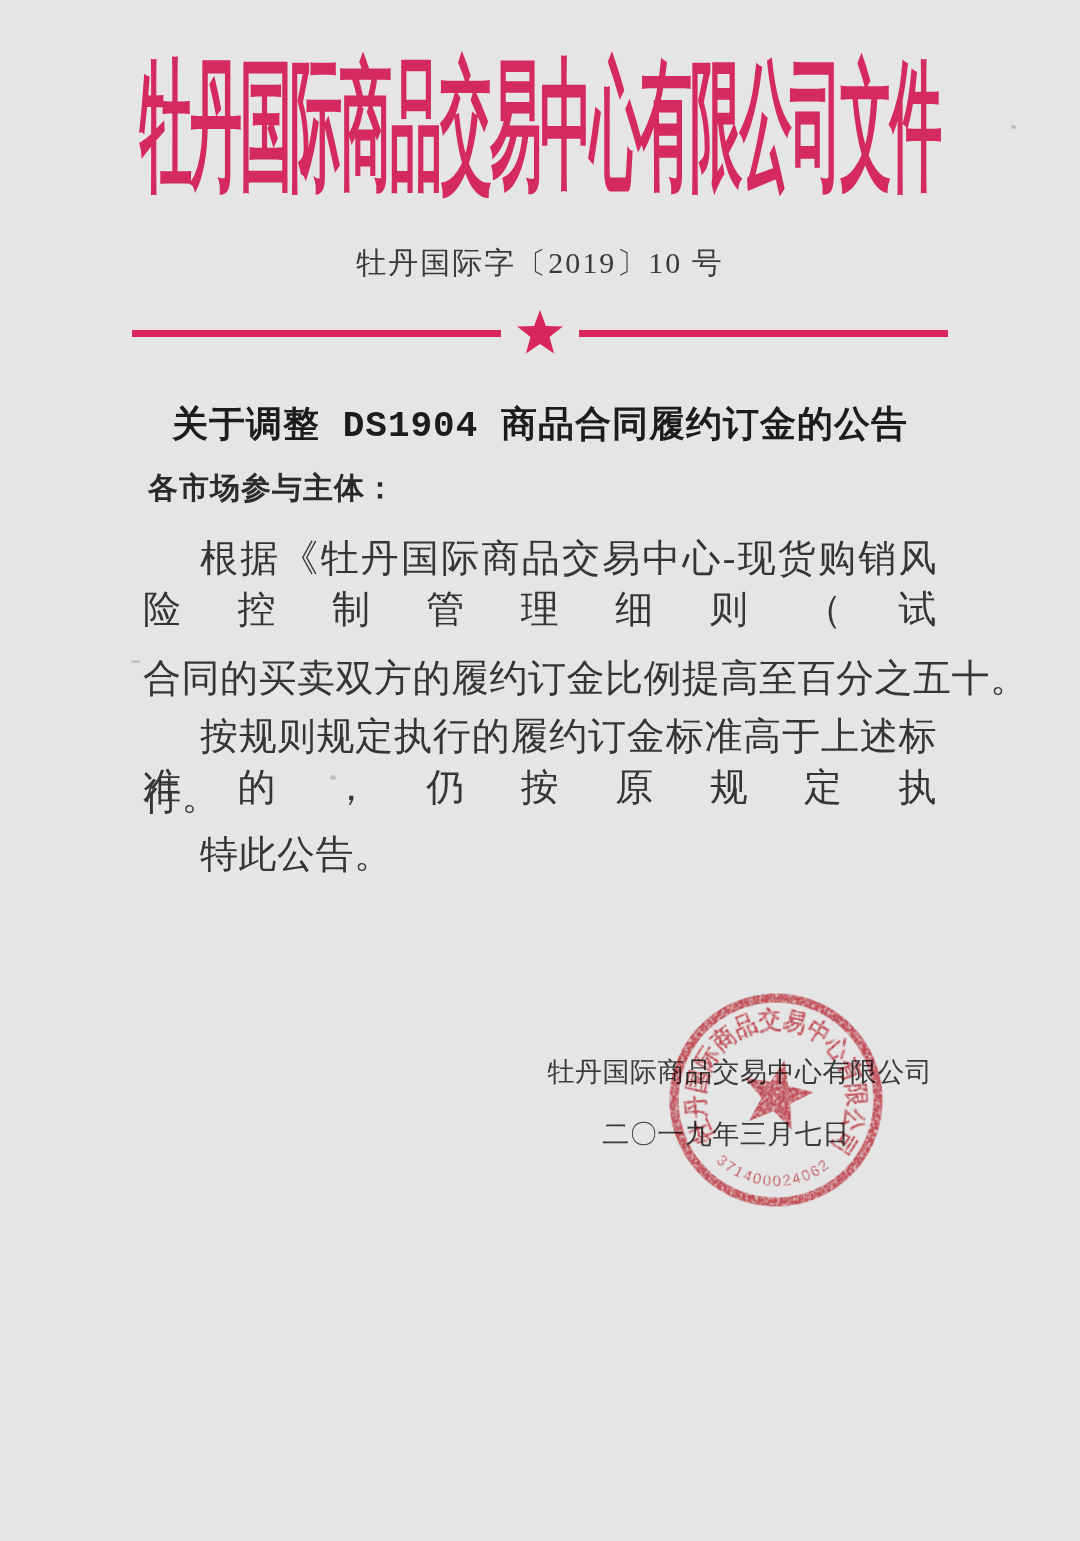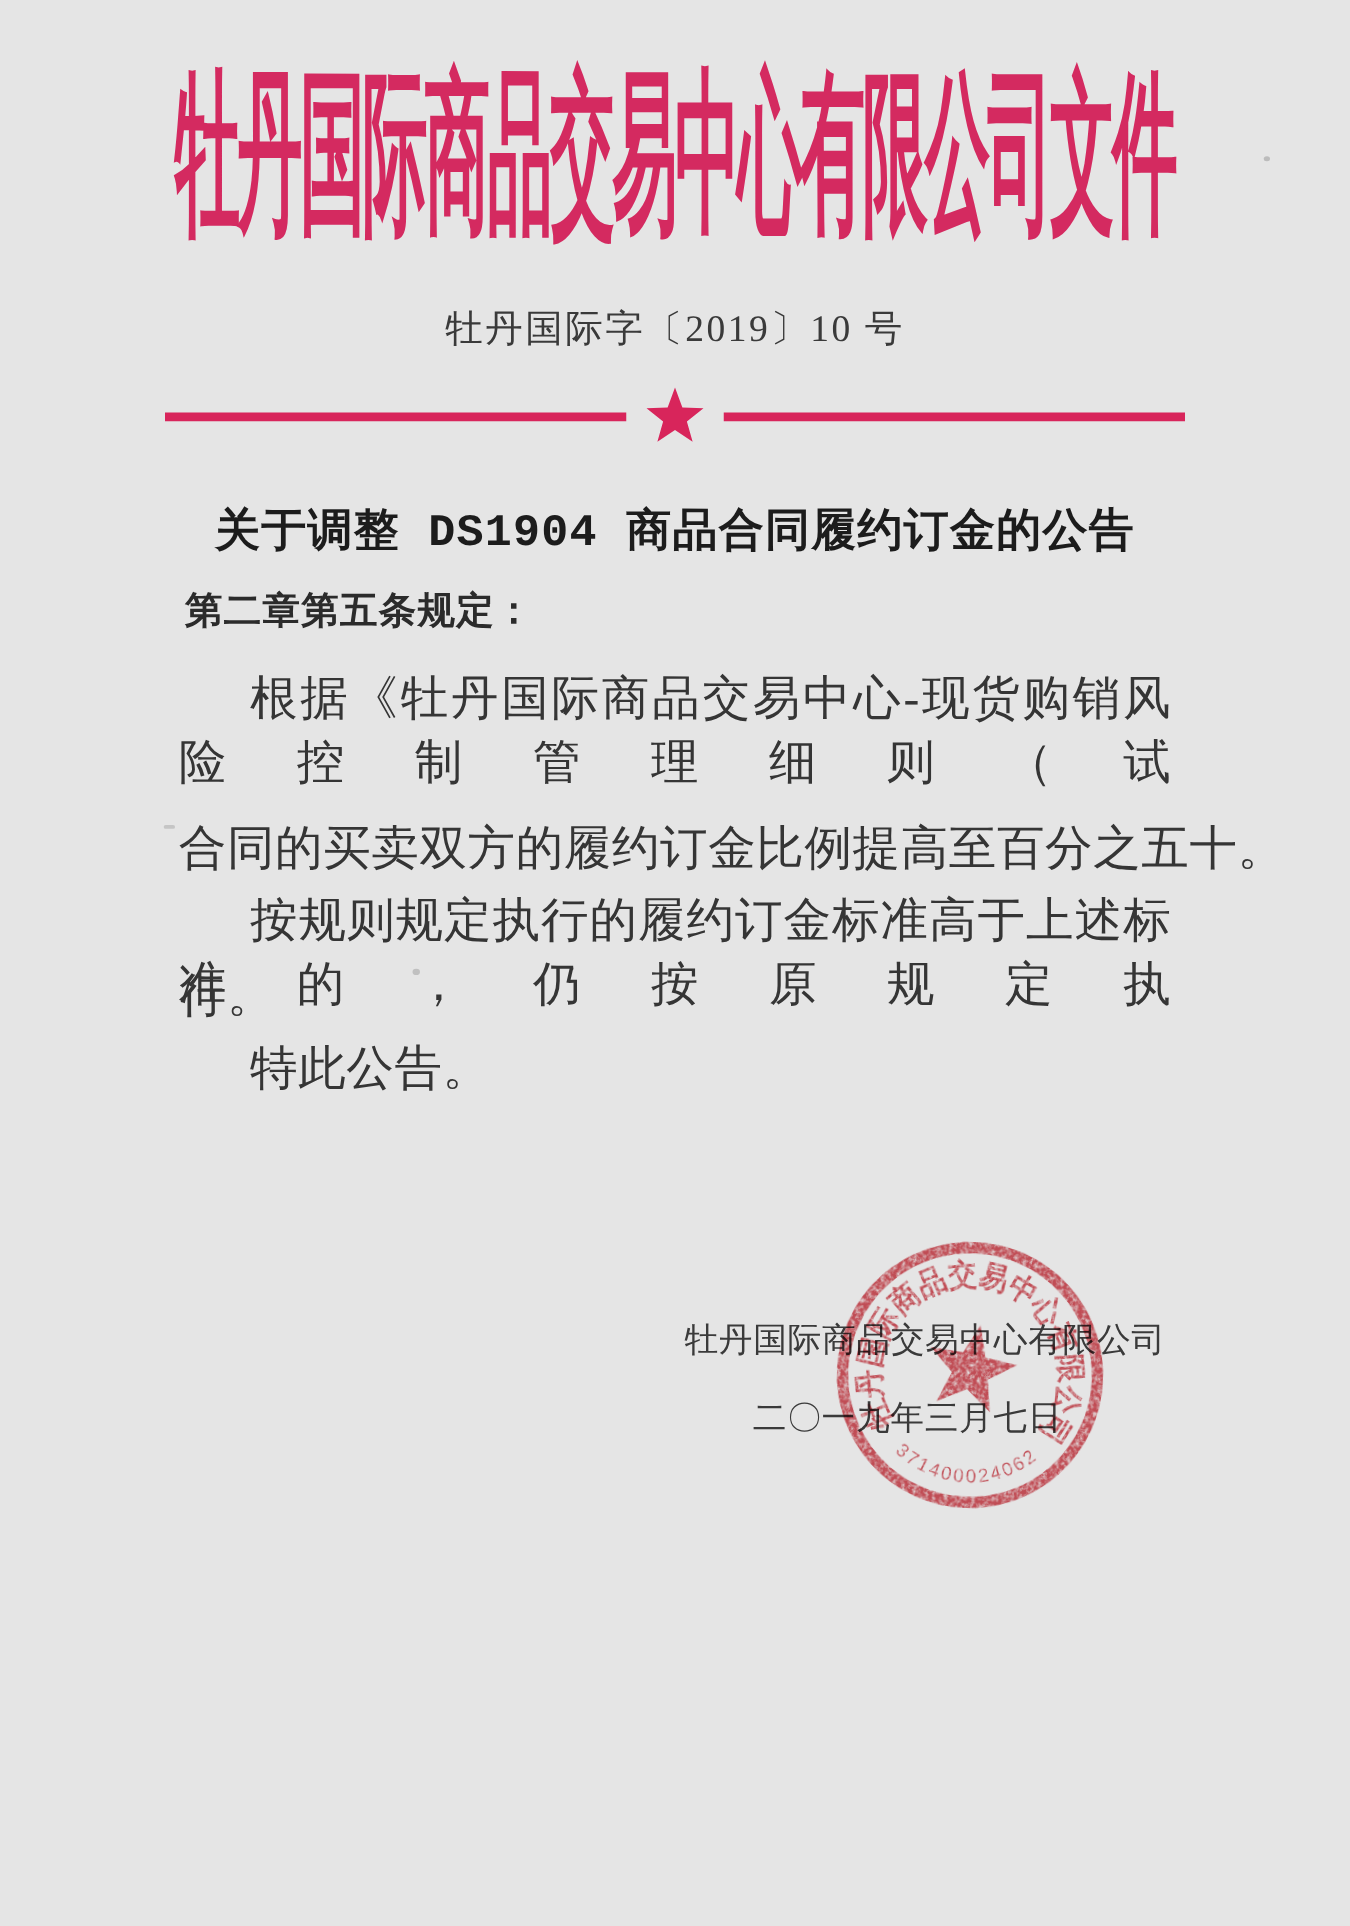--- a/index.html
+++ b/index.html
@@ -84,21 +84,21 @@
   <div class="divider">
     <div class="bar" style="background:#d8255b;"></div>
     <svg width="48" height="48" viewBox="0 0 48 48" aria-hidden="true">
       <polygon fill="#d8255b" points="24,1 29.9,16.9 46.8,17.6 33.5,28.1 38.1,44.4 24,35 9.9,44.4 14.5,28.1 1.2,17.6 18.1,16.9"></polygon>
     </svg>
     <div class="bar" style="background:#d8255b;"></div>
   </div>
 
   <div class="notice-title">关于调整 DS1904 商品合同履约订金的公告</div>
 
-  <div class="salutation">第二章第五条规定：</div>
+  <div class="salutation">各市场参与主体：</div>
 
   <div class="body-line bl-0 indent justify">根据《牡丹国际商品交易中心-现货购销风险控制管理细则（试</div>
   <div class="body-line bl-3 indent justify">按规则规定执行的履约订金标准高于上述标准的，仍按原规定执</div>
   <div class="body-line bl-2">合同的买卖双方的履约订金比例提高至百分之五十。</div>
   <div class="body-line bl-4">行。</div>
   <div class="body-line bl-5 indent">特此公告。</div>
 
   <div class="sig-company">牡丹国际商品交易中心有限公司</div>
   <div class="sig-date">二〇一九年三月七日</div>
 

